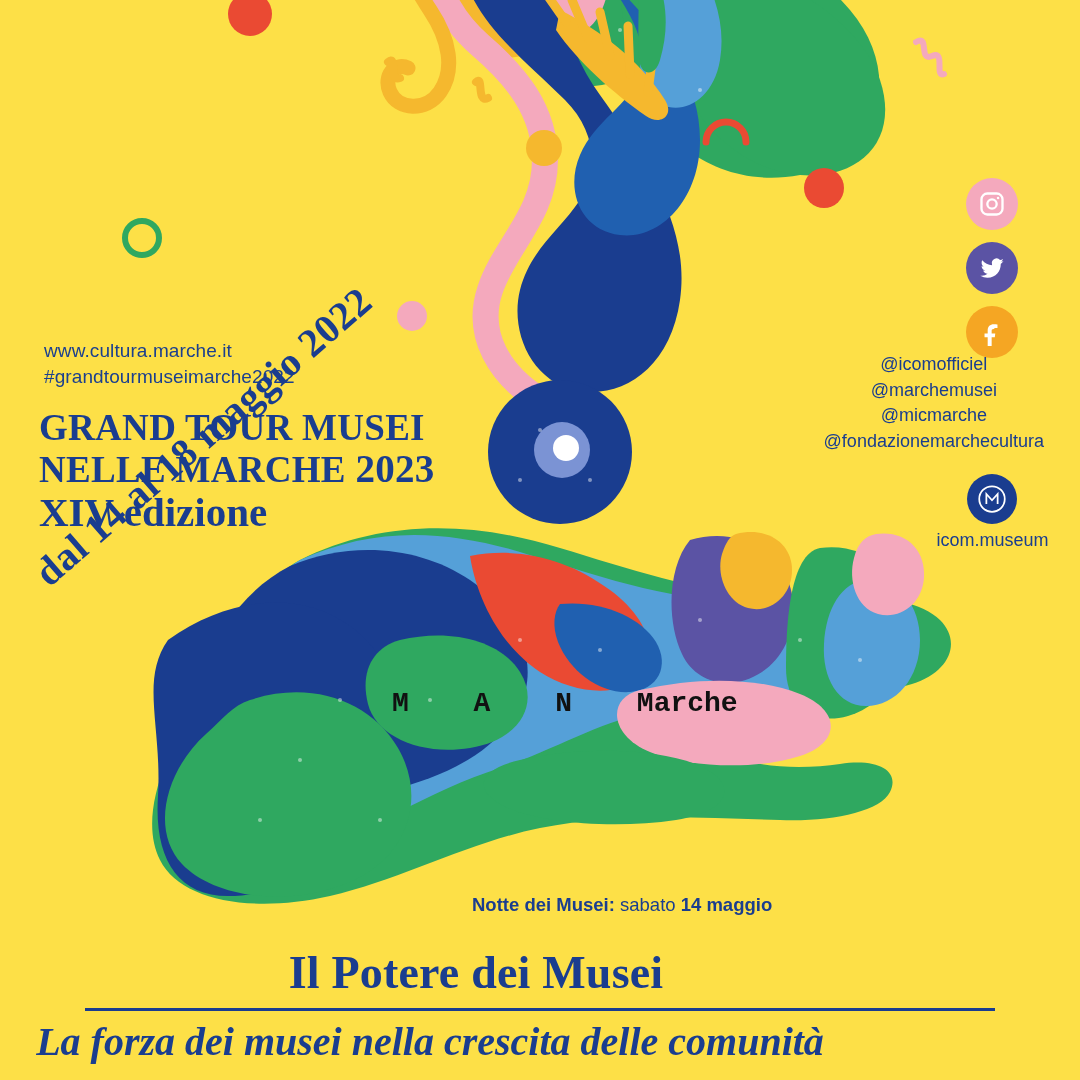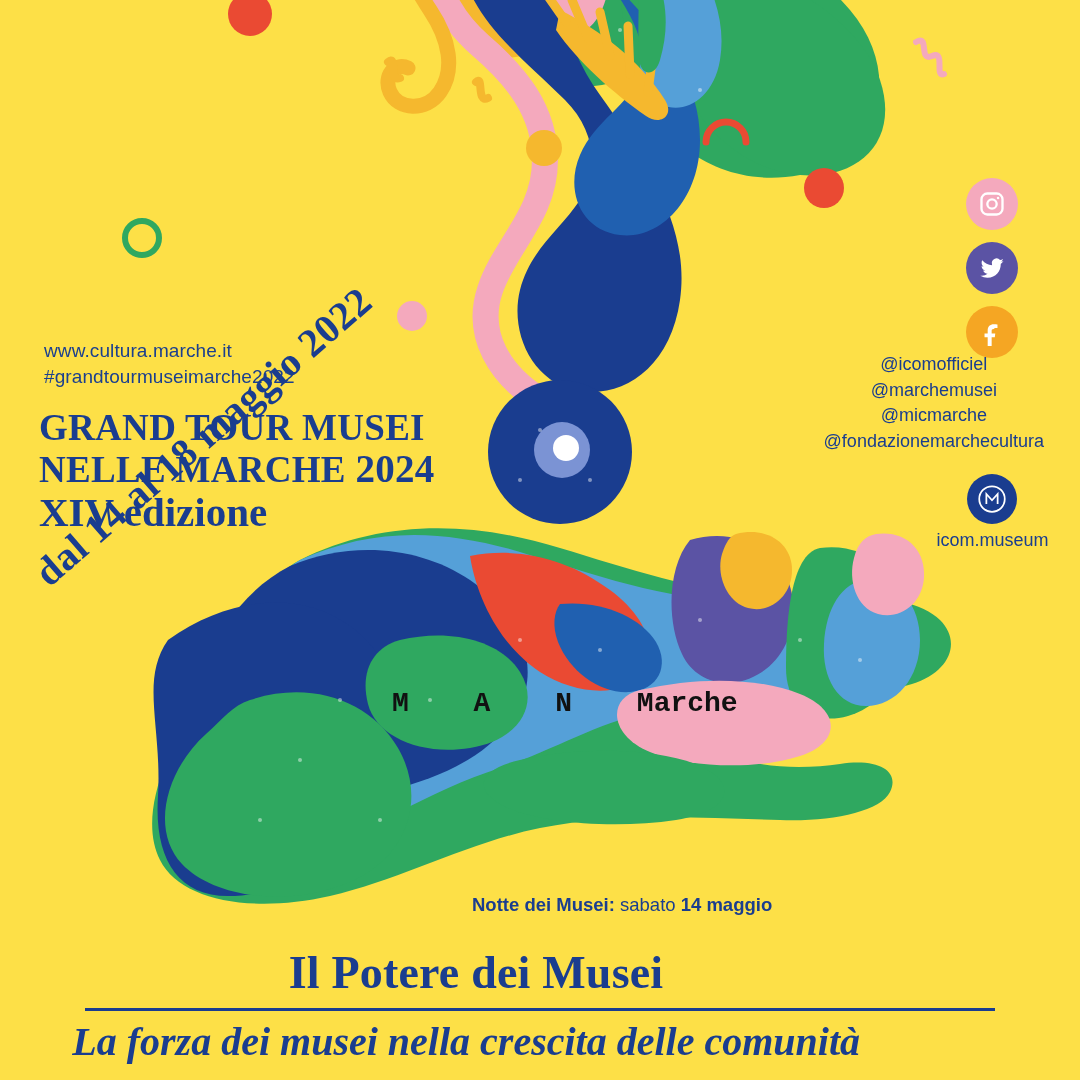--- a/index.html
+++ b/index.html
@@ -109,21 +109,21 @@
     top: 1008px;
     width: 910px;
     height: 3px;
     background: #1a3d8f;
   }
   .subslogan {
     position: absolute;
     left: 0;
     top: 1018px;
     width: 860px;
-    text-align: right;
+    text-align: center;
     color: #1a3d8f;
     font-family: "Liberation Serif", serif;
     font-style: italic;
     font-weight: bold;
     font-size: 40px;
   }
 
   
   .social-col {
     position: absolute;
@@ -264,21 +264,21 @@
   </svg>
 
   <div class="url-block">
     <div>www.cultura.marche.it</div>
     <div>#grandtourmuseimarche2022</div>
   </div>
 
   <div class="title-block">
     <div class="title-line1">GRAND TOUR MUSEI</div>
     <div class="title-line2">
-      <span>NELLE MARCHE </span><span class="year">2024</span>
+      <span>NELLE MARCHE </span><span class="year">2023</span>
     </div>
     <div class="title-line3">XIV edizione</div>
   </div>
 
   <div class="date-diagonal">dal 14 al 18 maggio 2022</div>
 
   <div class="man-marche">
     <span class="sp">M A N </span><span>Marche</span>
   </div>
 

